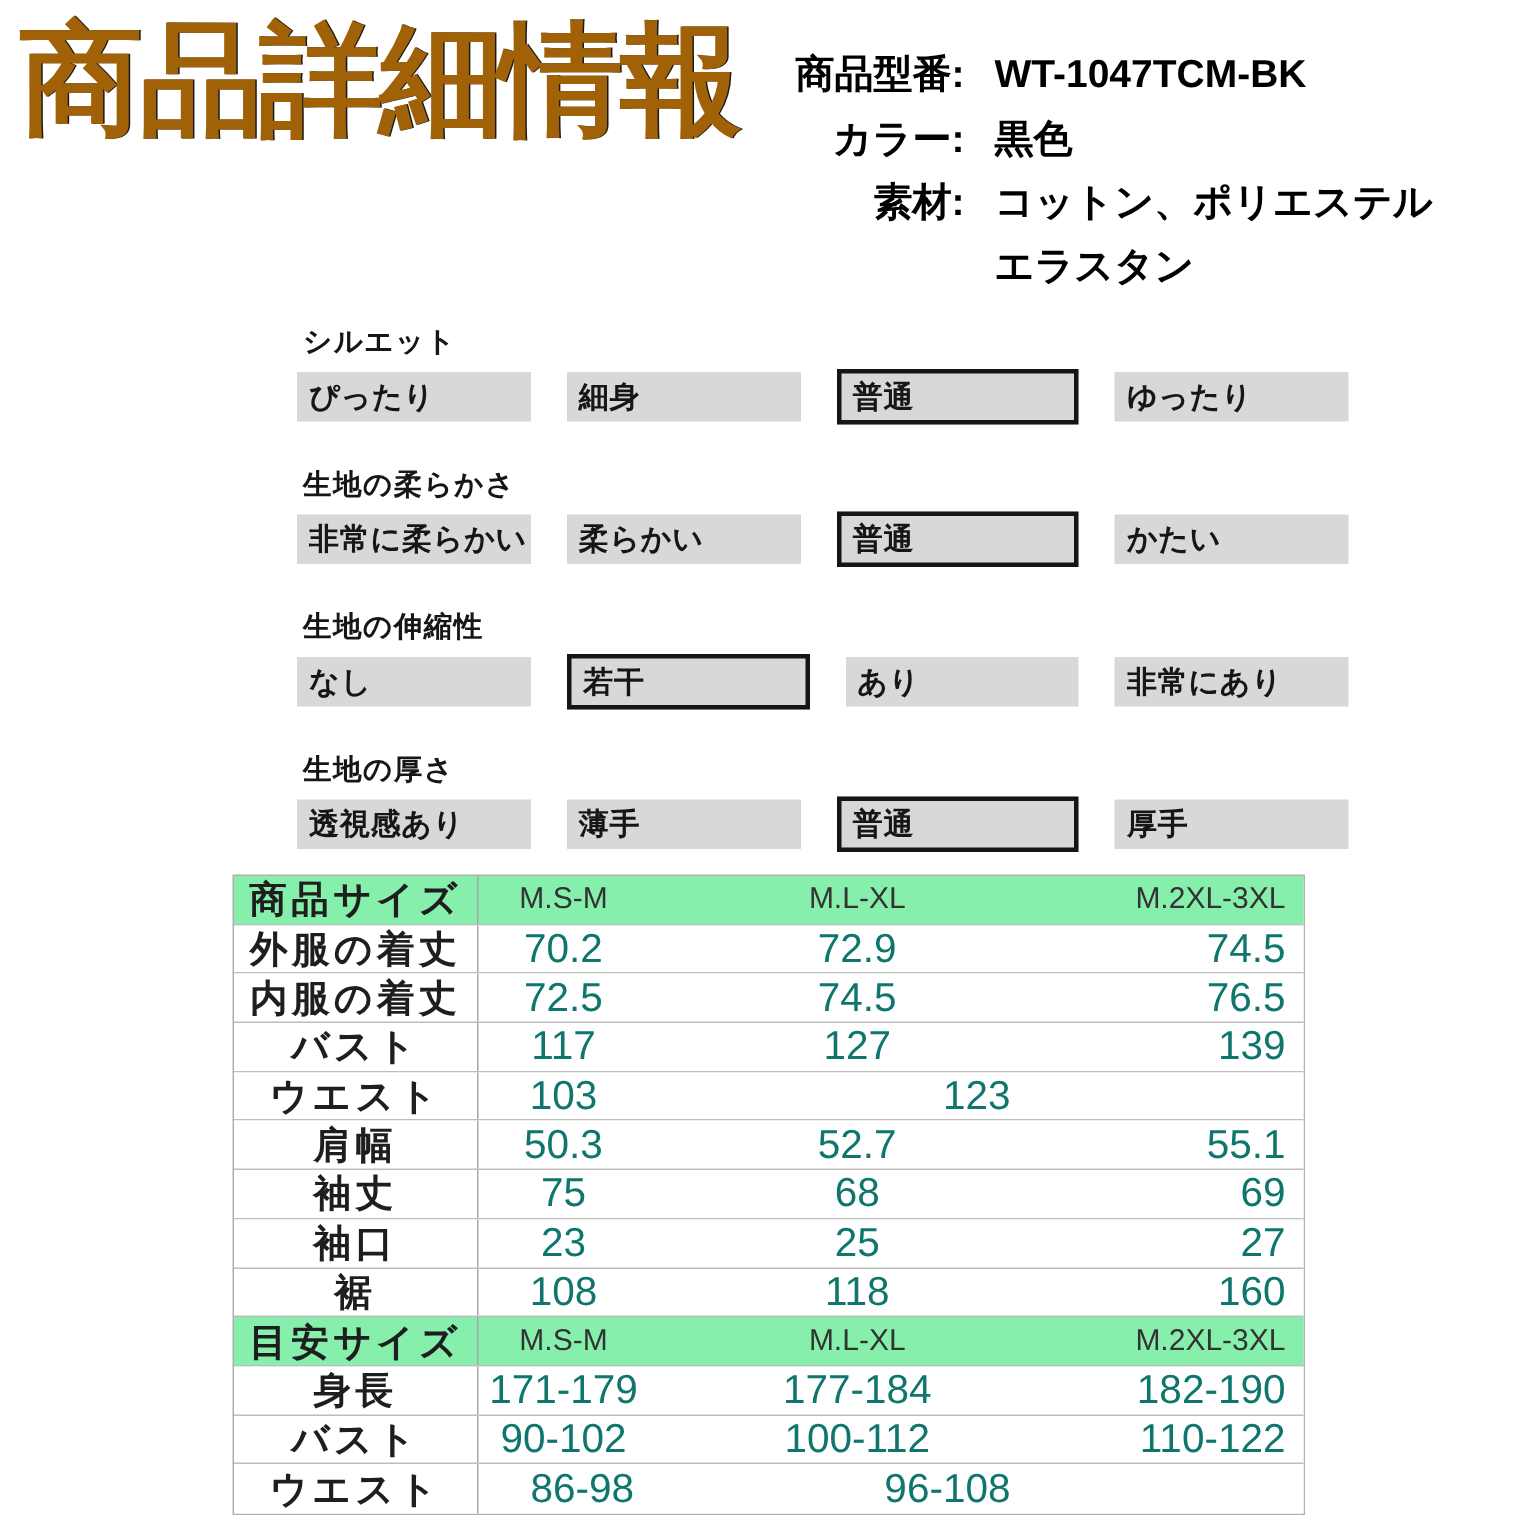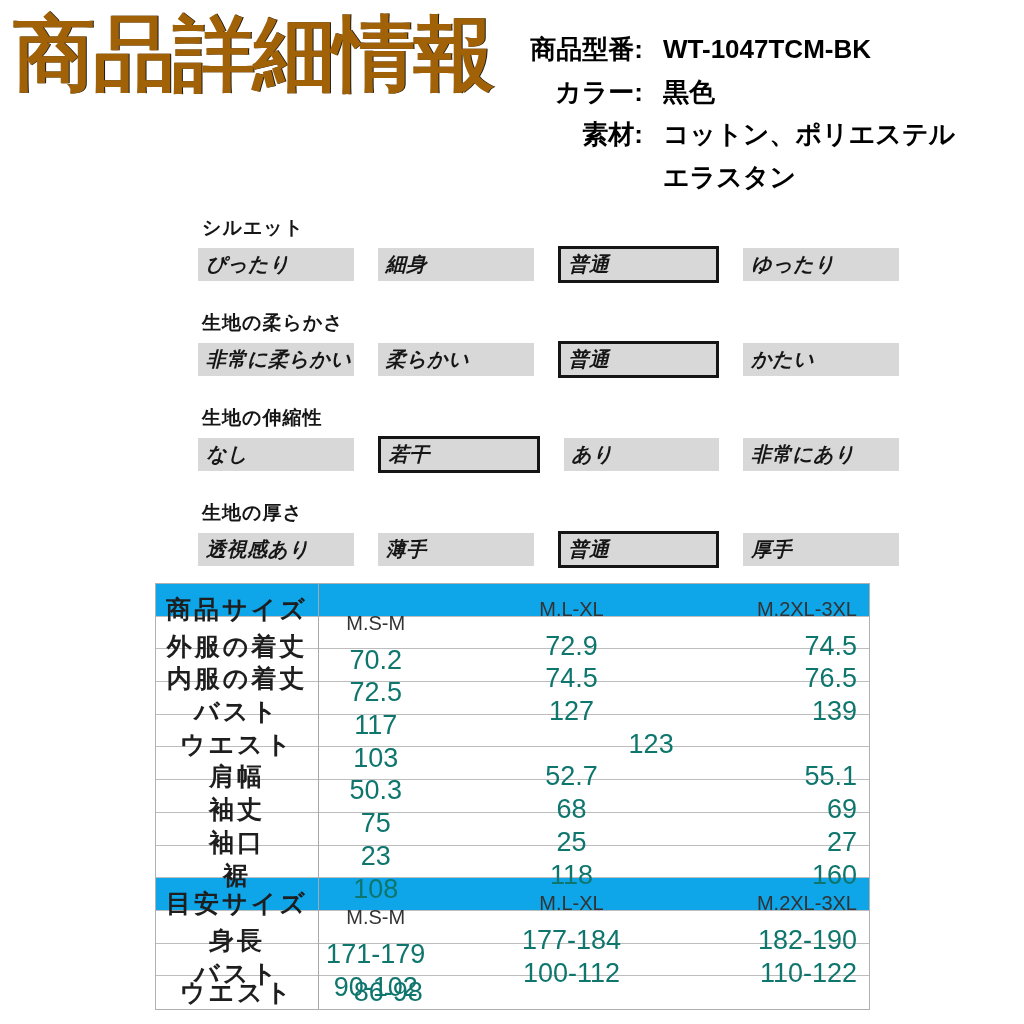--- a/index.html
+++ b/index.html
@@ -48,21 +48,21 @@
     margin-left: 35px;
   }
   .attr-label {
     font-size: 19px;
     font-weight: 700;
     color: #161616;
     margin-left: 4px;
     margin-bottom: 7px;
     letter-spacing: 1px;
   }
-  .attr-row { display: flex; gap: 24px; height: 33px; font-style: italic; }
+  .attr-row { display: flex; gap: 24px; height: 33px; }
   .opt {
     flex: 1;
     background: #d8d8d8;
     display: flex;
     align-items: center;
     padding-left: 8px;
     font-size: 20px;
     font-weight: 700;
     color: #161616;
     letter-spacing: 0.5px;
@@ -82,41 +82,41 @@
     border: 1px solid #b0b0b0;
   }
   .trow {
     display: grid;
     grid-template-columns: 163px 1fr 1fr 1fr;
     height: 32.7px;
     border-bottom: 1px solid #bdbdbd;
     background: #ffffff;
   }
   .trow:last-child { border-bottom: none; }
-  .trow.thead { background: #0ea5e9; }
+  .trow.thead { background: #86efac; }
   .tlabel {
     display: flex;
     align-items: center;
     justify-content: center;
     font-size: 25px;
     font-weight: 700;
     letter-spacing: 3px;
     color: #1e1e1e;
     border-right: 1px solid #a8a8a8;
     white-space: nowrap;
     overflow: hidden;
   }
   .td {
     display: flex;
     align-items: center;
     font-size: 27px;
     color: #0f766e;
     white-space: nowrap;
   }
-  .td.c1 { justify-content: center; padding-right: 70px; margin-top: 28px; }
+  .td.c1 { justify-content: center; padding-right: 70px; }
   .td.c2 { justify-content: center; padding-right: 45px; }
   .td.c3 { justify-content: flex-end; padding-right: 12px; }
   .thead .td { font-size: 20px; color: #333333; }
 </style>
 </head>
 <body>
 
 <div class="page">
 
   <h1 class="page-title">商品詳細情報</h1>
@@ -253,16 +253,17 @@
     <div class="trow">
       <div class="tlabel">バスト</div>
       <div class="td c1">90-102</div>
       <div class="td c2">100-112</div>
       <div class="td c3">110-122</div>
     </div>
 
     <div class="trow">
       <div class="tlabel">ウエスト</div>
       <div class="td c2">86-98</div>
+      <div class="td c3">96-108</div>
     </div>
 
   </div>
 </div>
 
 </body></html>

